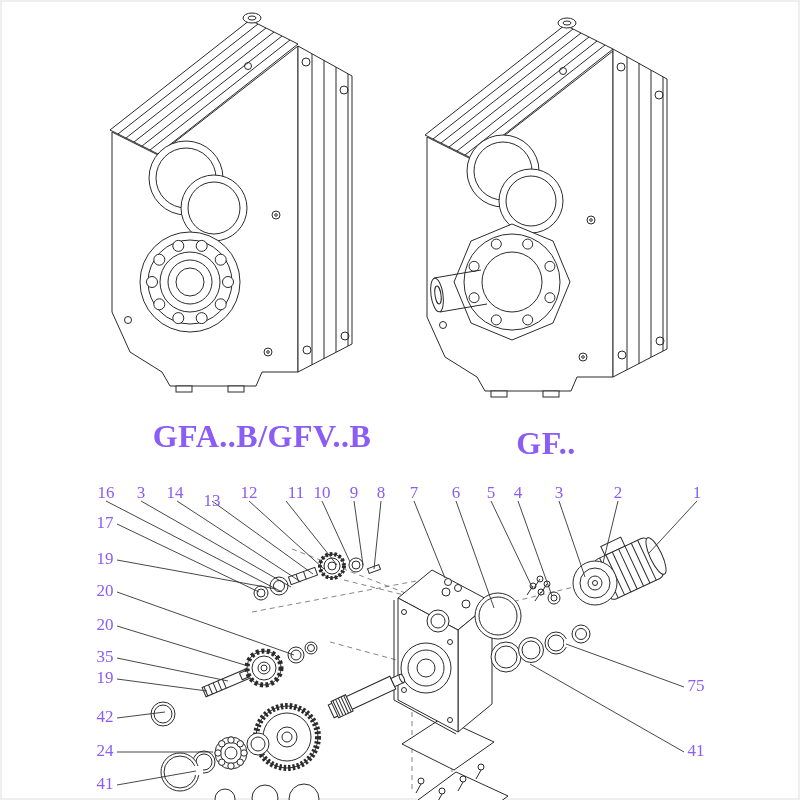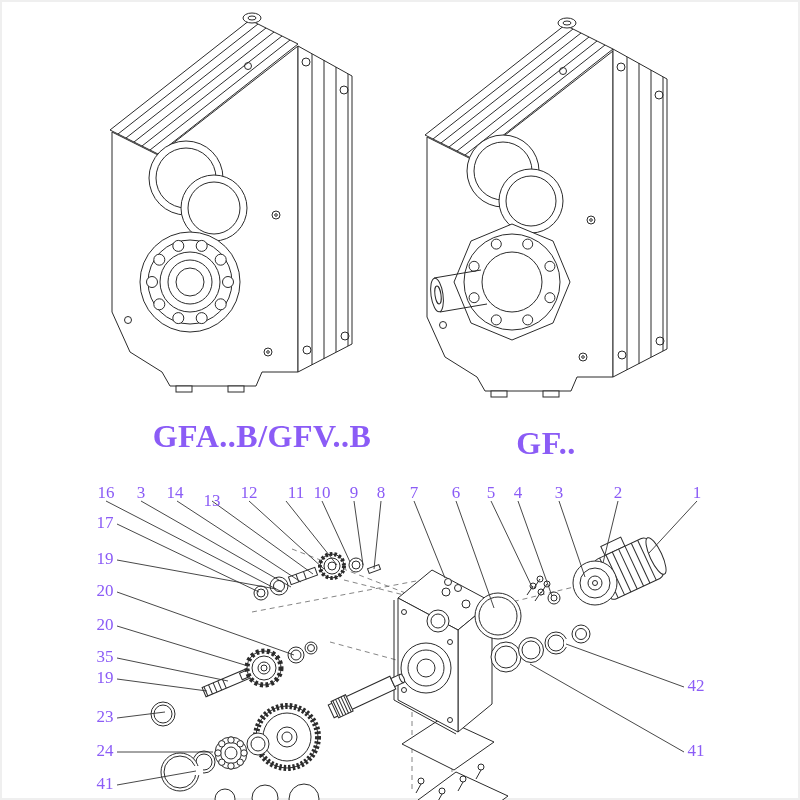--- a/index.html
+++ b/index.html
@@ -375,20 +375,20 @@
   <div class="callout" style="left:559px;top:492px">3</div>
   <div class="callout" style="left:618px;top:492px">2</div>
   <div class="callout" style="left:697px;top:492px">1</div>
 
   <div class="callout" style="left:105px;top:522px">17</div>
   <div class="callout" style="left:105px;top:558px">19</div>
   <div class="callout" style="left:105px;top:590px">20</div>
   <div class="callout" style="left:105px;top:624px">20</div>
   <div class="callout" style="left:105px;top:656px">35</div>
   <div class="callout" style="left:105px;top:677px">19</div>
-  <div class="callout" style="left:105px;top:716px">23</div>
+  <div class="callout" style="left:105px;top:716px">42</div>
   <div class="callout" style="left:105px;top:750px">24</div>
   <div class="callout" style="left:105px;top:783px">41</div>
 
-  <div class="callout" style="left:696px;top:685px">42</div>
+  <div class="callout" style="left:696px;top:685px">75</div>
   <div class="callout" style="left:696px;top:750px">41</div>
 
 </div>
 
 </body></html>

